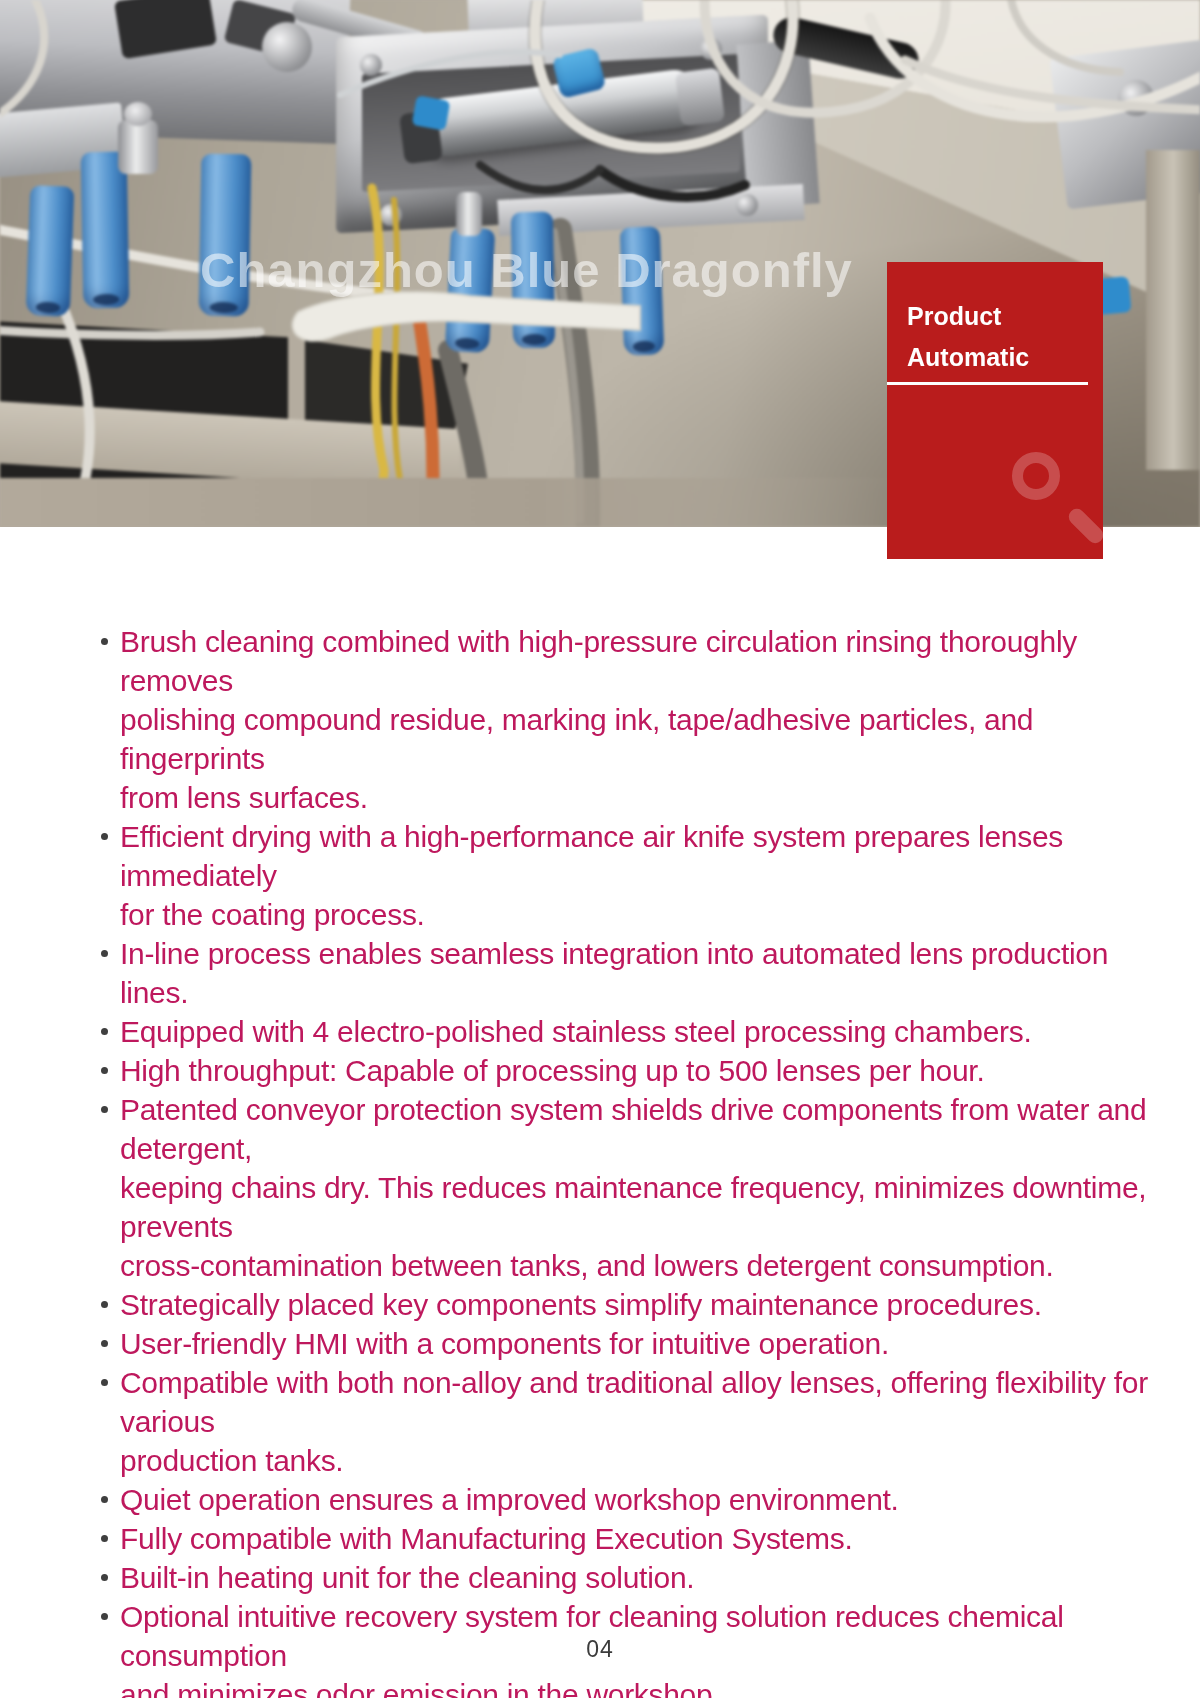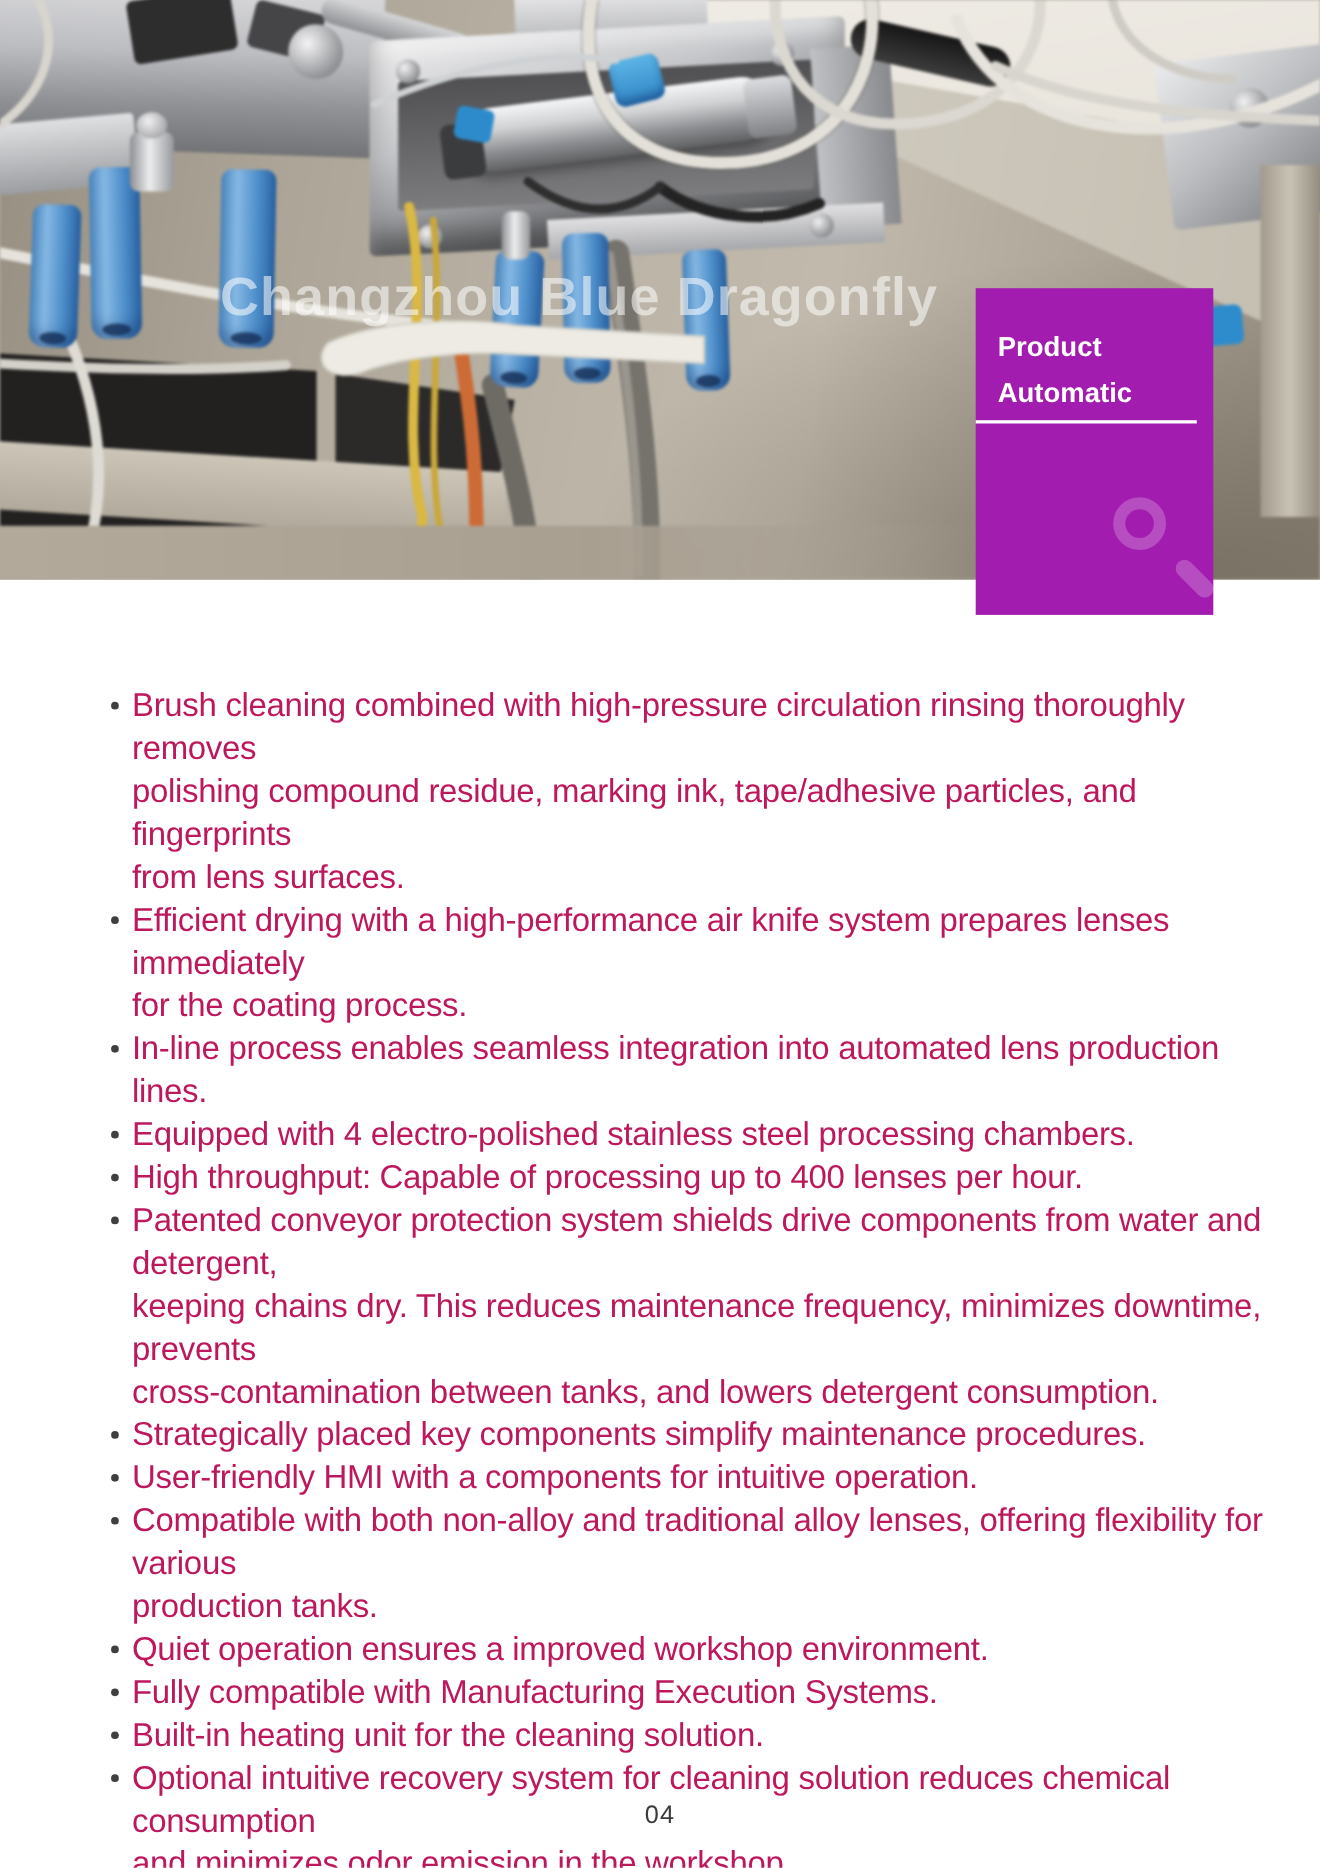--- a/index.html
+++ b/index.html
@@ -97,21 +97,21 @@
   .c1-dome { left:124px; top:102px; width:28px; height:24px; border-radius:50%;
     background:radial-gradient(circle at 40% 35%,#f0f0f1,#8e8f93); }
   .c2 { left:456px; top:192px; width:26px; height:44px; }
 
   .watermark { position:absolute; left:200px; top:242px; z-index:5;
     font-size:49px; font-weight:bold; letter-spacing:1px; line-height:56px; white-space:nowrap;
     color:rgba(255,255,255,0.55); }
 
   
   .feature-box { position:absolute; left:887px; top:262px; width:216px; height:297px;
-    background:#a21caf; z-index:10; }
+    background:#b91c1c; z-index:10; }
   .fb-title { padding:34px 20px 0 20px; }
   .fb-title div { font-size:25px; font-weight:bold; color:#ffffff; line-height:41px; }
   .fb-line { position:absolute; left:0; top:120px; width:201px; height:3px; background:#fdfdfd; }
   .mag { position:absolute; left:123px; top:192px; width:100px; height:100px; }
   .mag-circle { position:absolute; left:2px; top:-2px; width:48px; height:48px;
     border:11px solid rgba(255,255,255,0.22); border-radius:50%; }
   .mag-handle { position:absolute; left:68px; top:51px; width:16px; height:42px;
     background:rgba(255,255,255,0.22); border-radius:8px; transform:rotate(-45deg); }
 
   
@@ -224,21 +224,21 @@
   </aside>
 
   <ul class="features">
     <li>Brush cleaning combined with high-pressure circulation rinsing thoroughly removes
 polishing compound residue, marking ink, tape/adhesive particles, and fingerprints
 from lens surfaces.</li>
     <li>Efficient drying with a high-performance air knife system prepares lenses immediately
 for the coating process.</li>
     <li>In-line process enables seamless integration into automated lens production lines.</li>
     <li>Equipped with 4 electro-polished stainless steel processing chambers.</li>
-    <li>High throughput: Capable of processing up to 400 lenses per hour.</li>
+    <li>High throughput: Capable of processing up to 500 lenses per hour.</li>
     <li>Patented conveyor protection system shields drive components from water and detergent,
 keeping chains dry. This reduces maintenance frequency, minimizes downtime, prevents
 cross-contamination between tanks, and lowers detergent consumption.</li>
     <li>Strategically placed key components simplify maintenance procedures.</li>
     <li>User-friendly HMI with a components for intuitive operation.</li>
     <li>Compatible with both non-alloy and traditional alloy lenses, offering flexibility for various
 production tanks.</li>
     <li>Quiet operation ensures a improved workshop environment.</li>
     <li>Fully compatible with Manufacturing Execution Systems.</li>
     <li>Built-in heating unit for the cleaning solution.</li>

